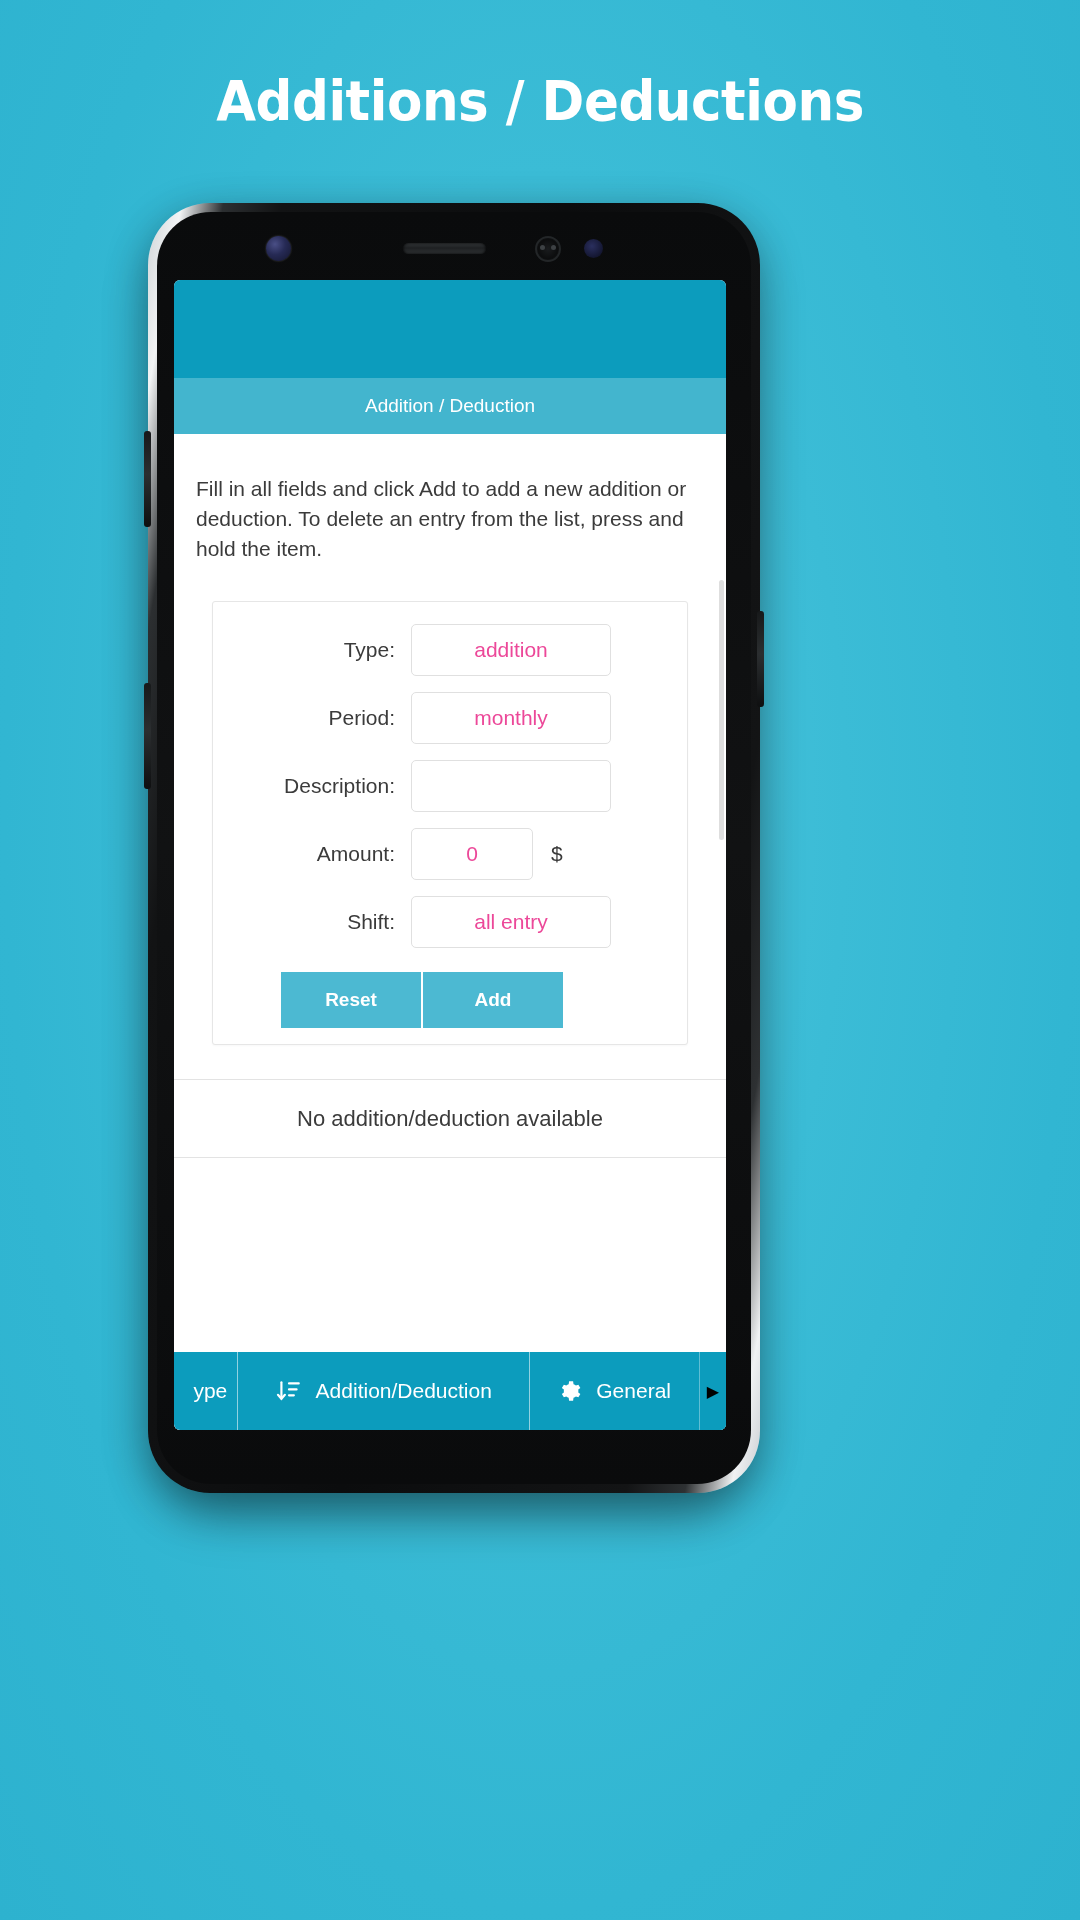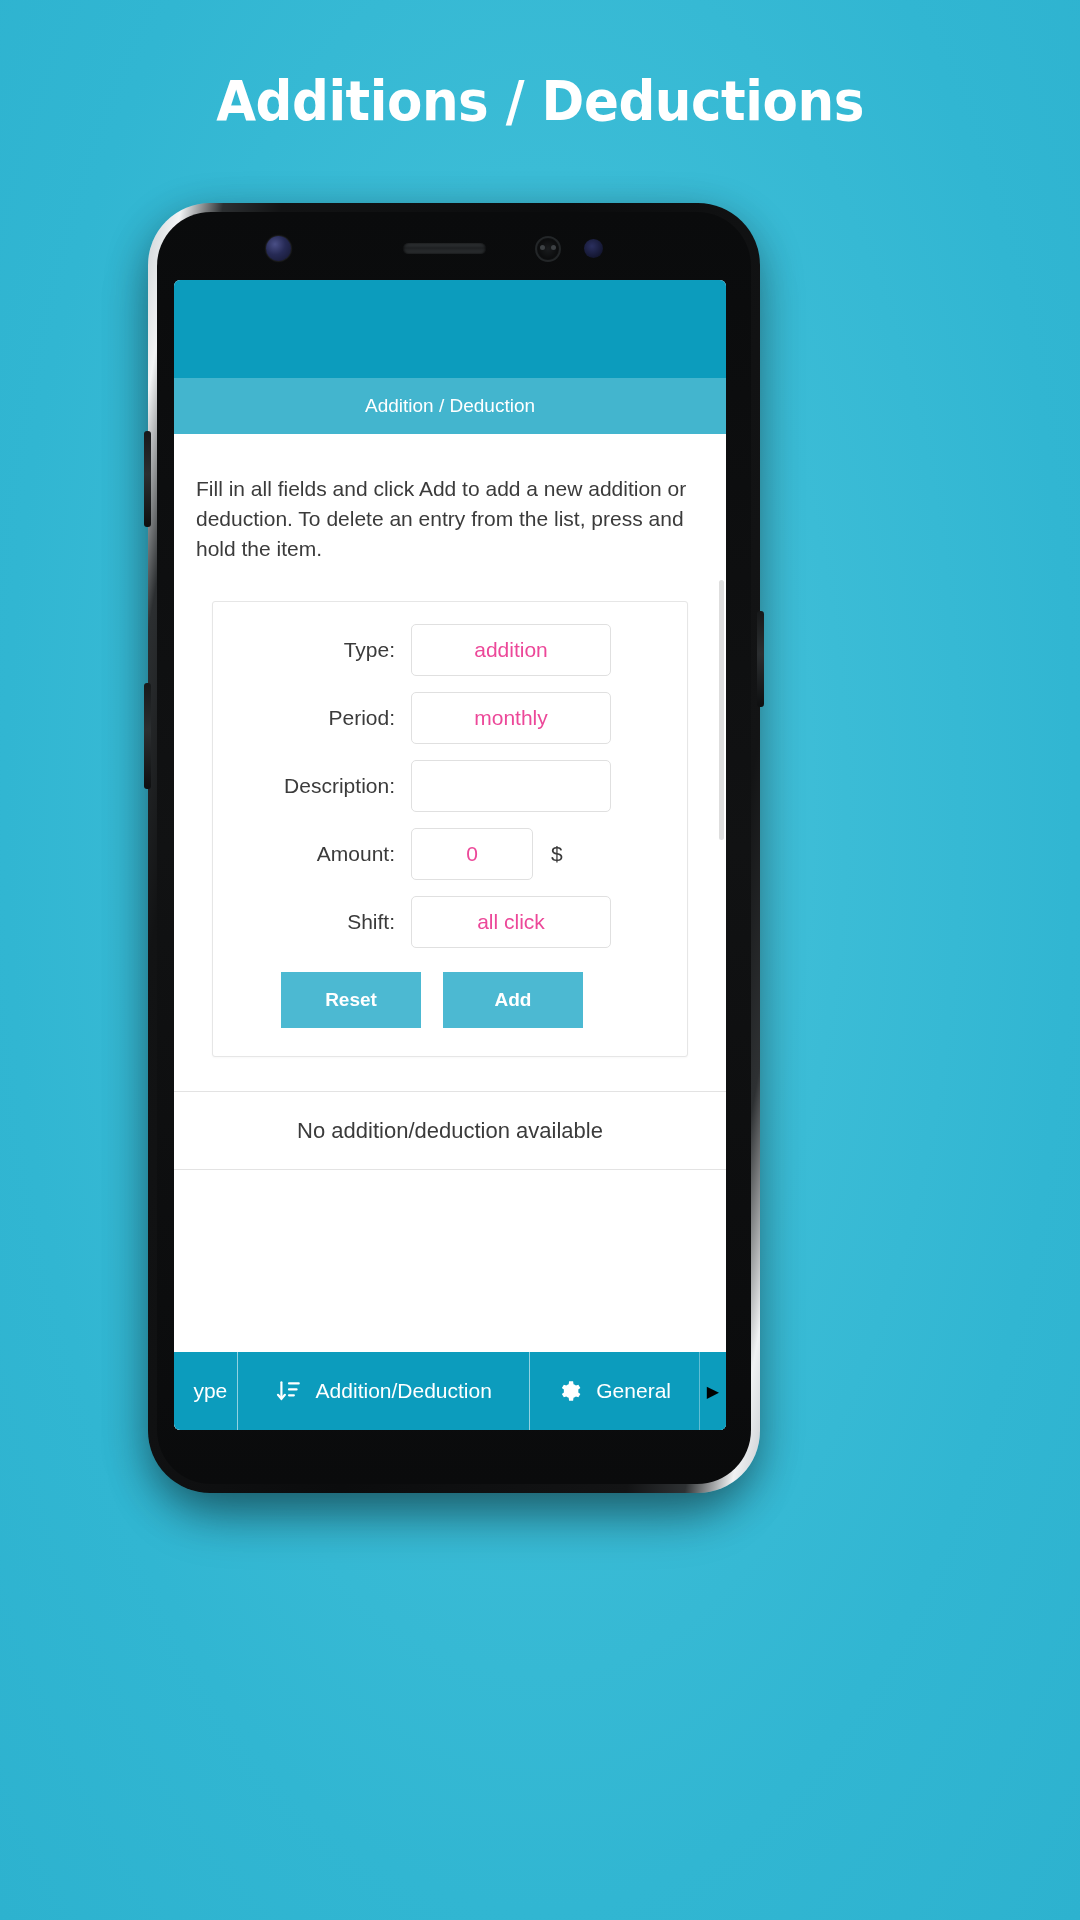--- a/index.html
+++ b/index.html
@@ -125,21 +125,21 @@
     font-size: 21px;
     line-height: 1.42;
   }
 
   
   .form-card {
     margin: 38px 38px 0 38px;
     border: 1px solid #e6e6e6;
     border-radius: 3px;
     background: #ffffff;
-    padding: 22px 22px 28px 22px;
+    padding: 22px 22px 16px 22px;
     box-shadow: 0 1px 2px rgba(0,0,0,0.03);
   }
   .form-row {
     display: flex; align-items: center;
     margin-bottom: 16px;
   }
   .form-label {
     width: 176px;
     text-align: right;
     padding-right: 16px;
@@ -160,21 +160,21 @@
   .form-input.narrow { width: 122px; }
   .unit {
     margin-left: 18px;
     font-size: 21px;
     color: #3b3b3b;
   }
   .btn-row {
     display: flex;
     margin-top: 24px;
     padding-left: 46px;
-    gap: 22px;
+    gap: 2px;
   }
   .btn {
     width: 140px; height: 56px;
     background: #4cb9d2;
     color: #ffffff;
     font-size: 19px;
     font-weight: bold;
     border: none;
     display: flex; align-items: center; justify-content: center;
     cursor: pointer;
@@ -279,21 +279,21 @@
           </div>
 
           <div class="form-row">
             <div class="form-label">Amount:</div>
             <div class="form-input narrow">0</div>
             <div class="unit">$</div>
           </div>
 
           <div class="form-row">
             <div class="form-label">Shift:</div>
-            <div class="form-input">all click</div>
+            <div class="form-input">all entry</div>
           </div>
 
           <div class="btn-row">
             <button class="btn">Reset</button>
             <button class="btn">Add</button>
           </div>
         </div>
 
         <div class="list-divider"></div>
         <div class="empty-list">No addition/deduction available</div>

